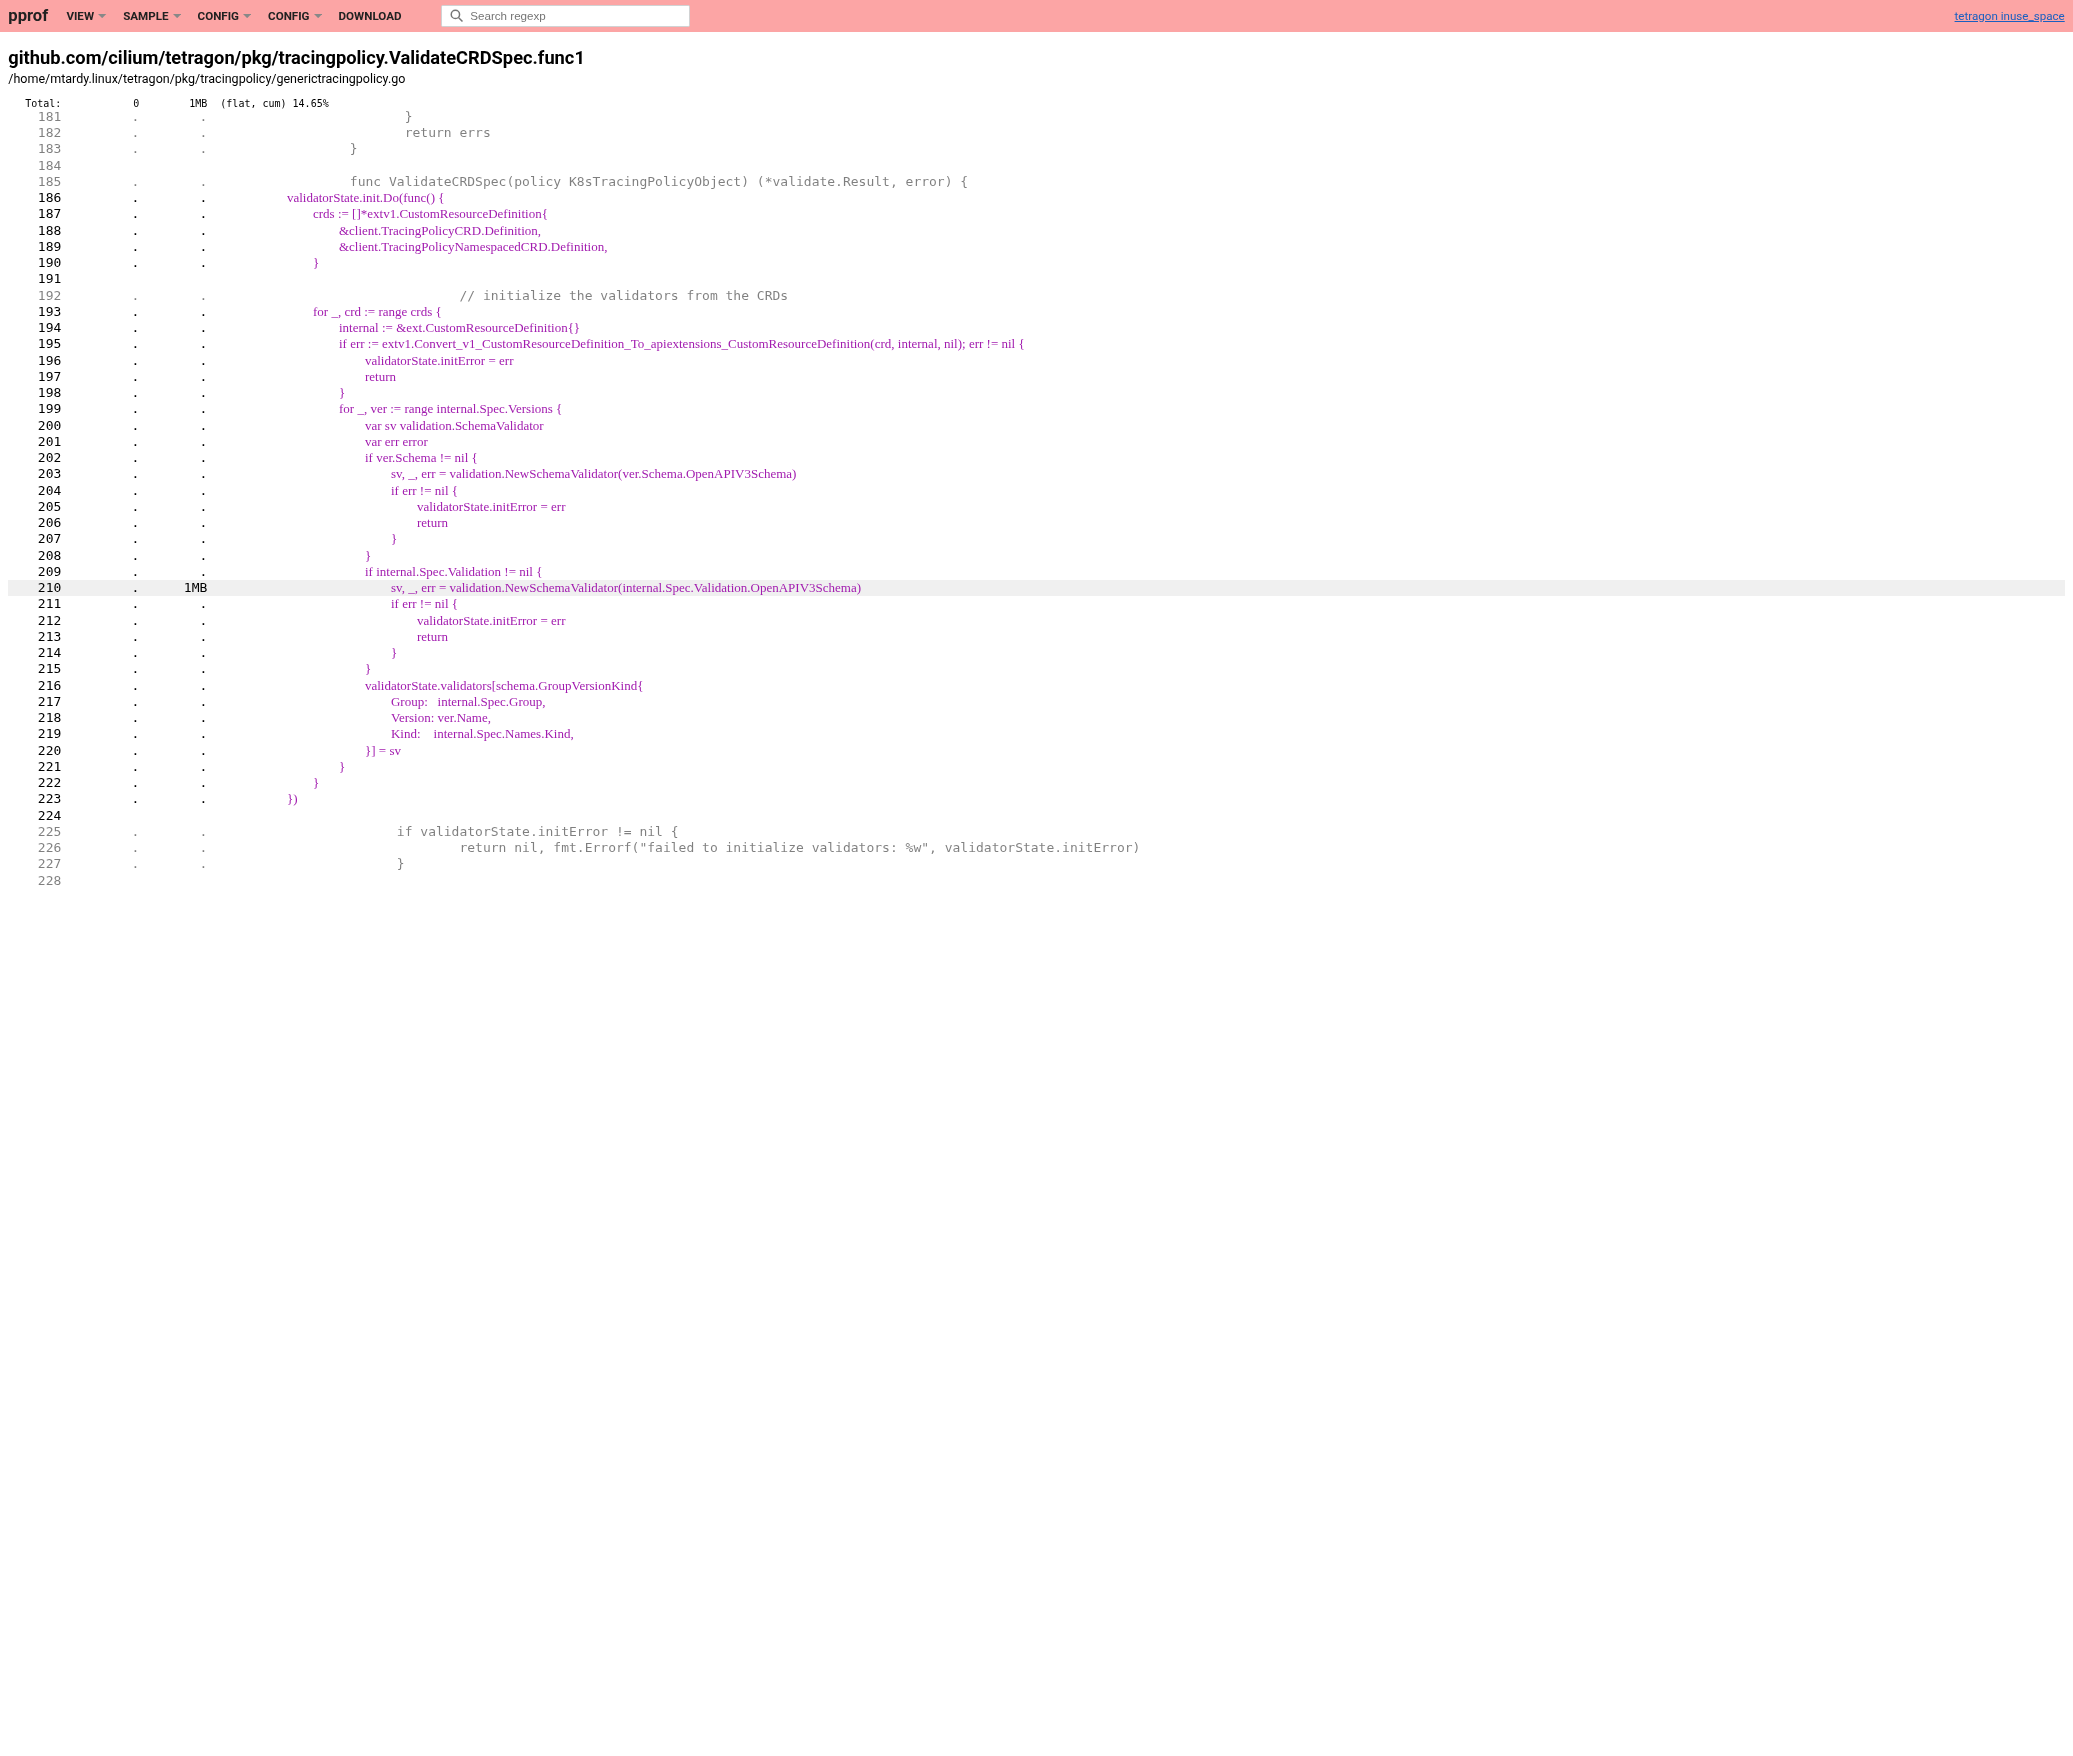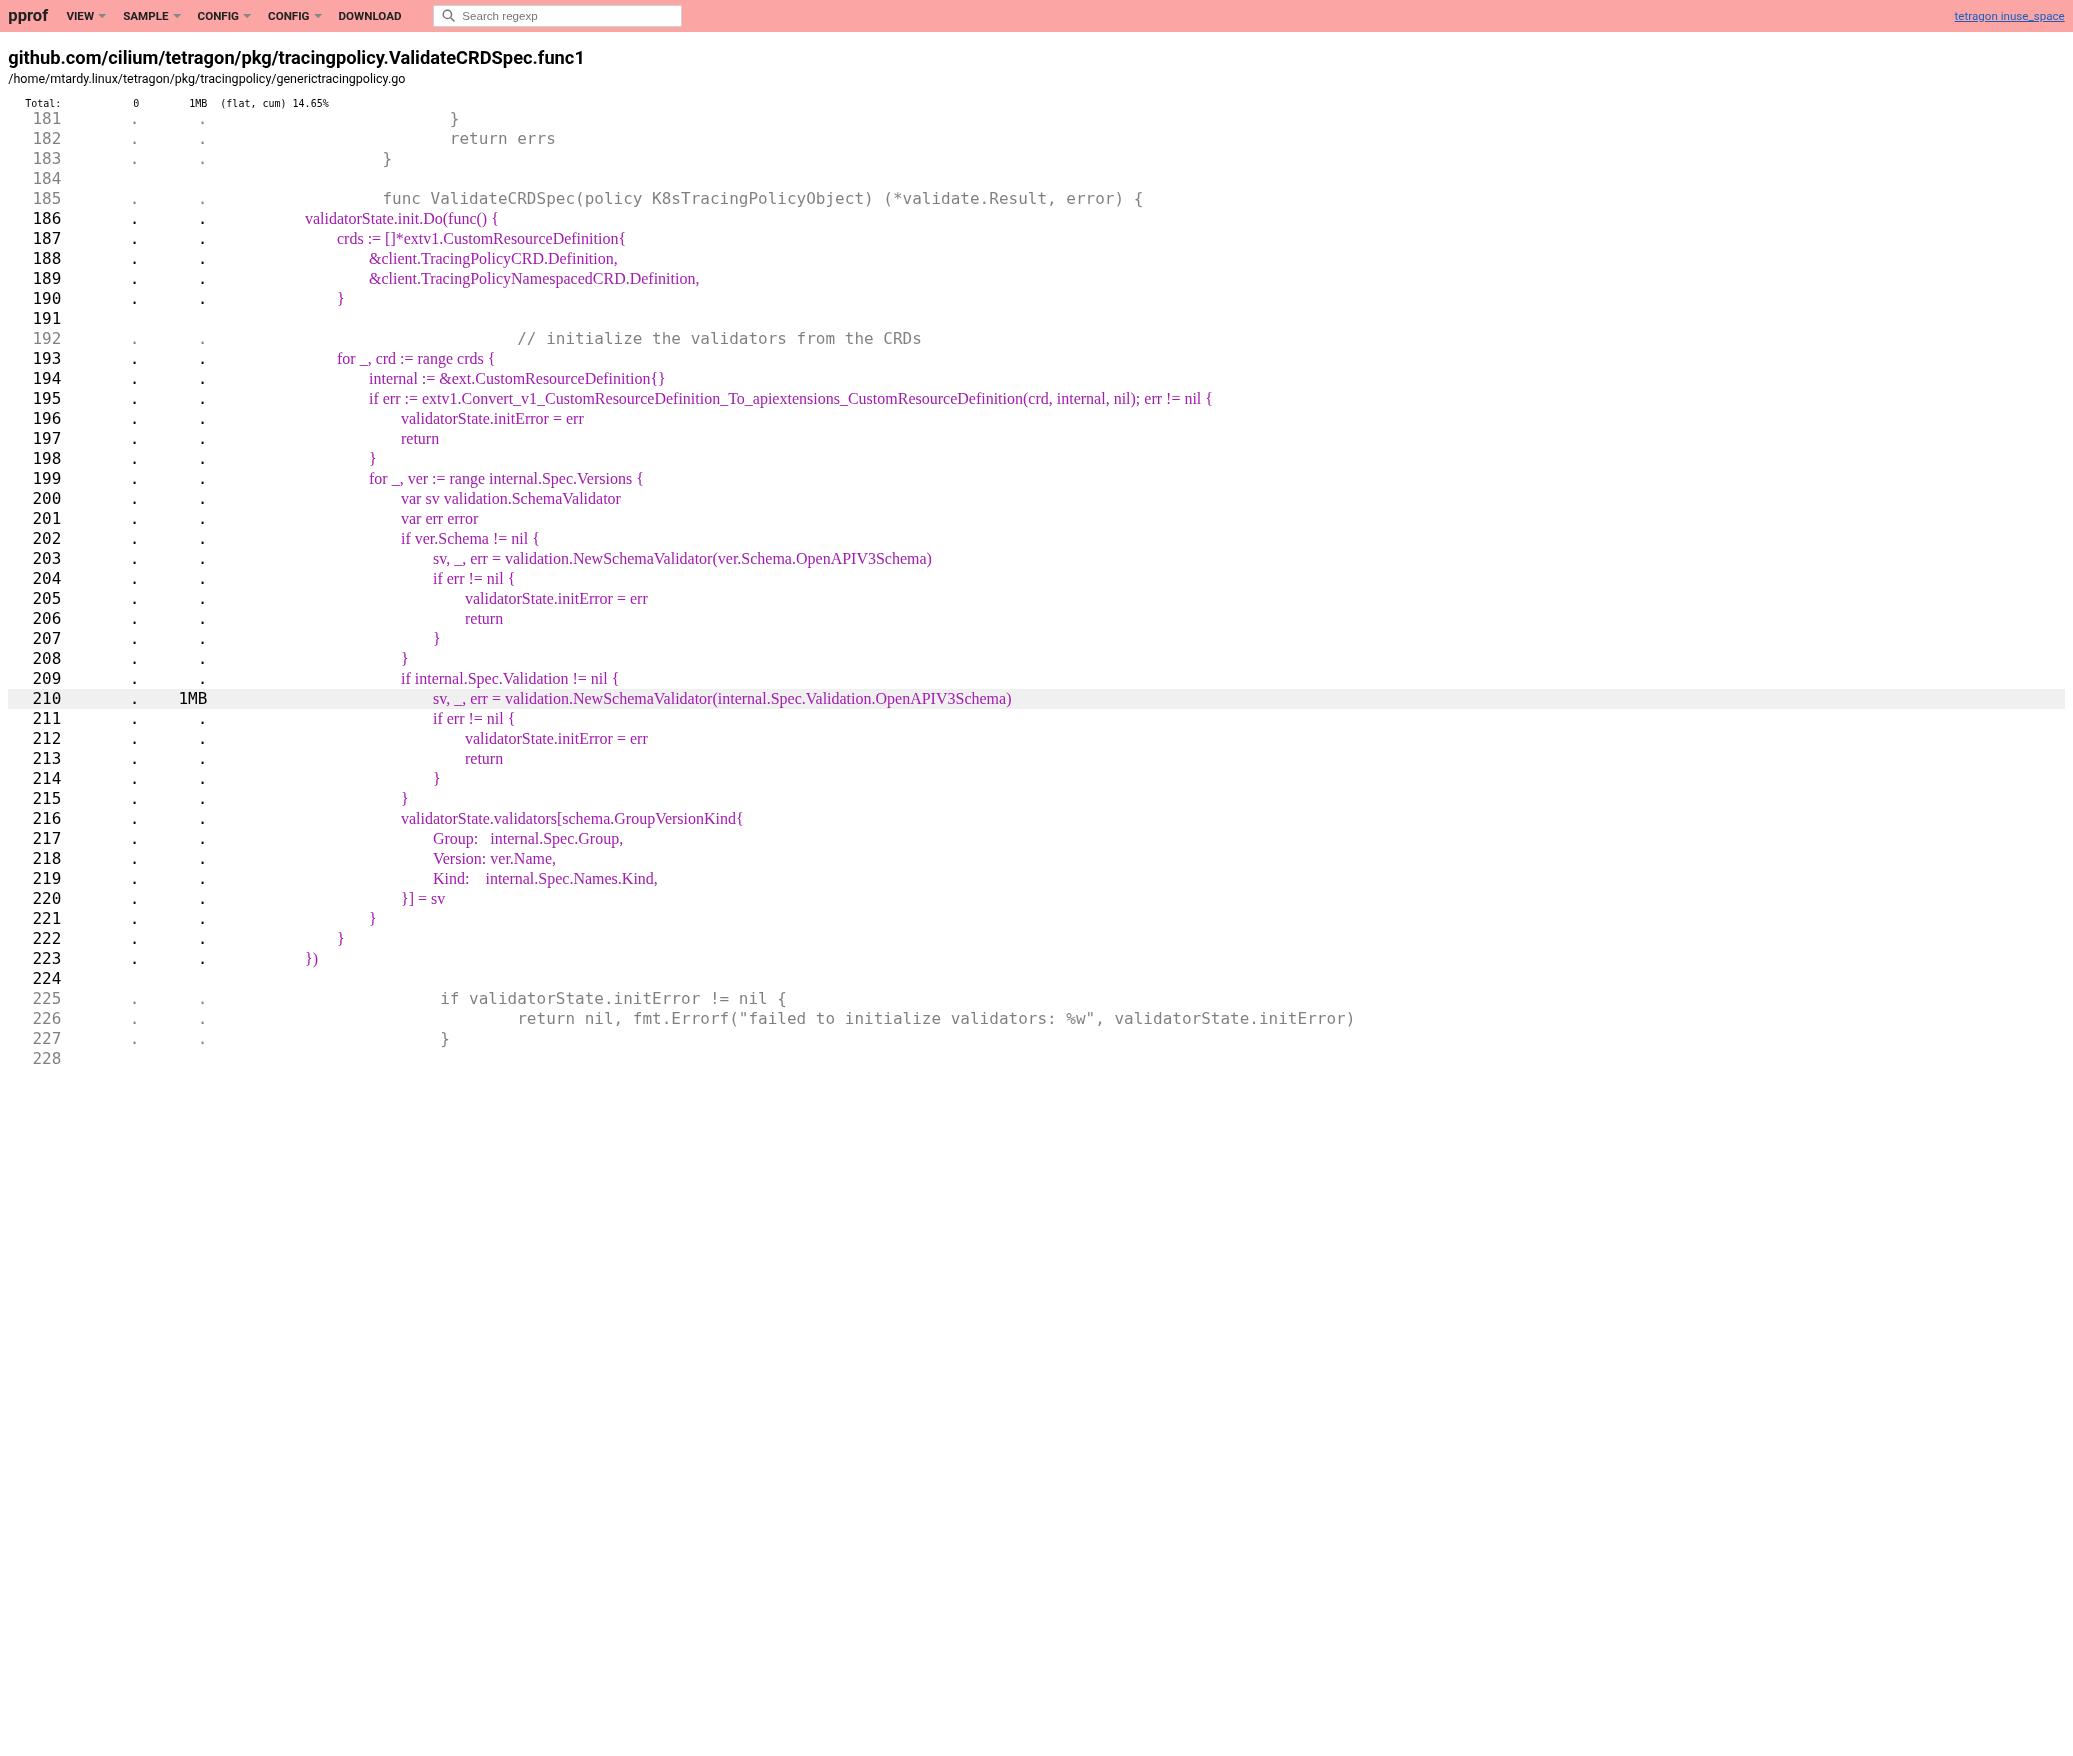--- a/index.html
+++ b/index.html
@@ -39,21 +39,21 @@
       margin-left: 4.2px;
     }
     .search-box {
       display: flex;
       align-items: center;
       background: #fff;
       border: 0.8px solid #d1d2d3;
       border-radius: 1.7px;
       padding: 3.3px 8.3px;
       width: 249px;
-      margin-left: 15px;
+      margin-left: 23px;
     }
     .search-box input {
       border: none;
       outline: none;
       font-size: 11.6px;
       margin-left: 6.6px;
       flex: 1;
       color: #333;
     }
     .search-box input::placeholder {
@@ -77,21 +77,21 @@
       margin-bottom: 3.3px;
     }
     .subtitle {
       font-size: 12.5px;
       font-weight: 400;
       color: #000;
       margin-bottom: 11.6px;
     }
     .code-area {
       font-family: "Menlo", "Monaco", "Consolas", monospace;
-      font-size: 16px;
+      font-size: 13px;
       white-space: pre;
       line-height: 1.25;
       color: #000;
       overflow-x: auto;
     }
     .code-row {
       display: flex;
     }
     .line-no {
       display: inline-block;

